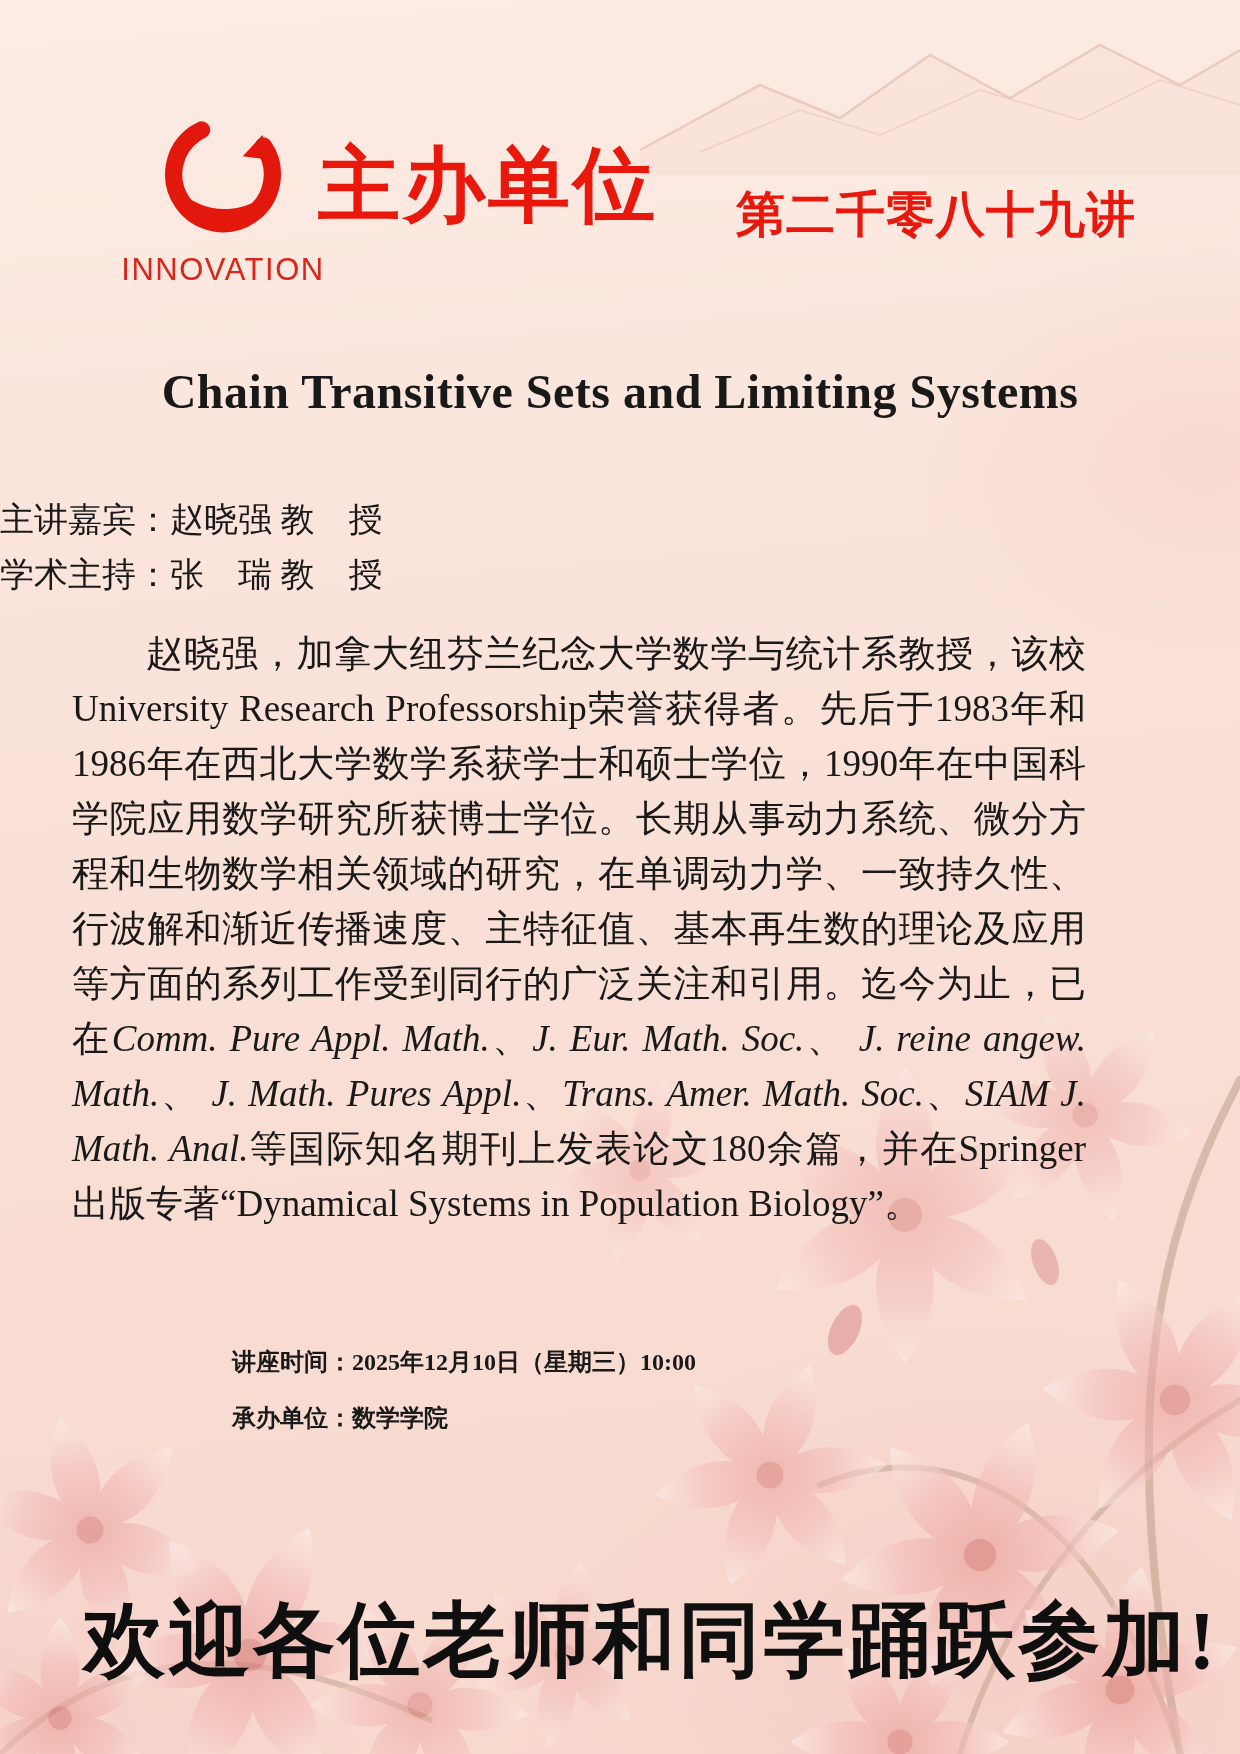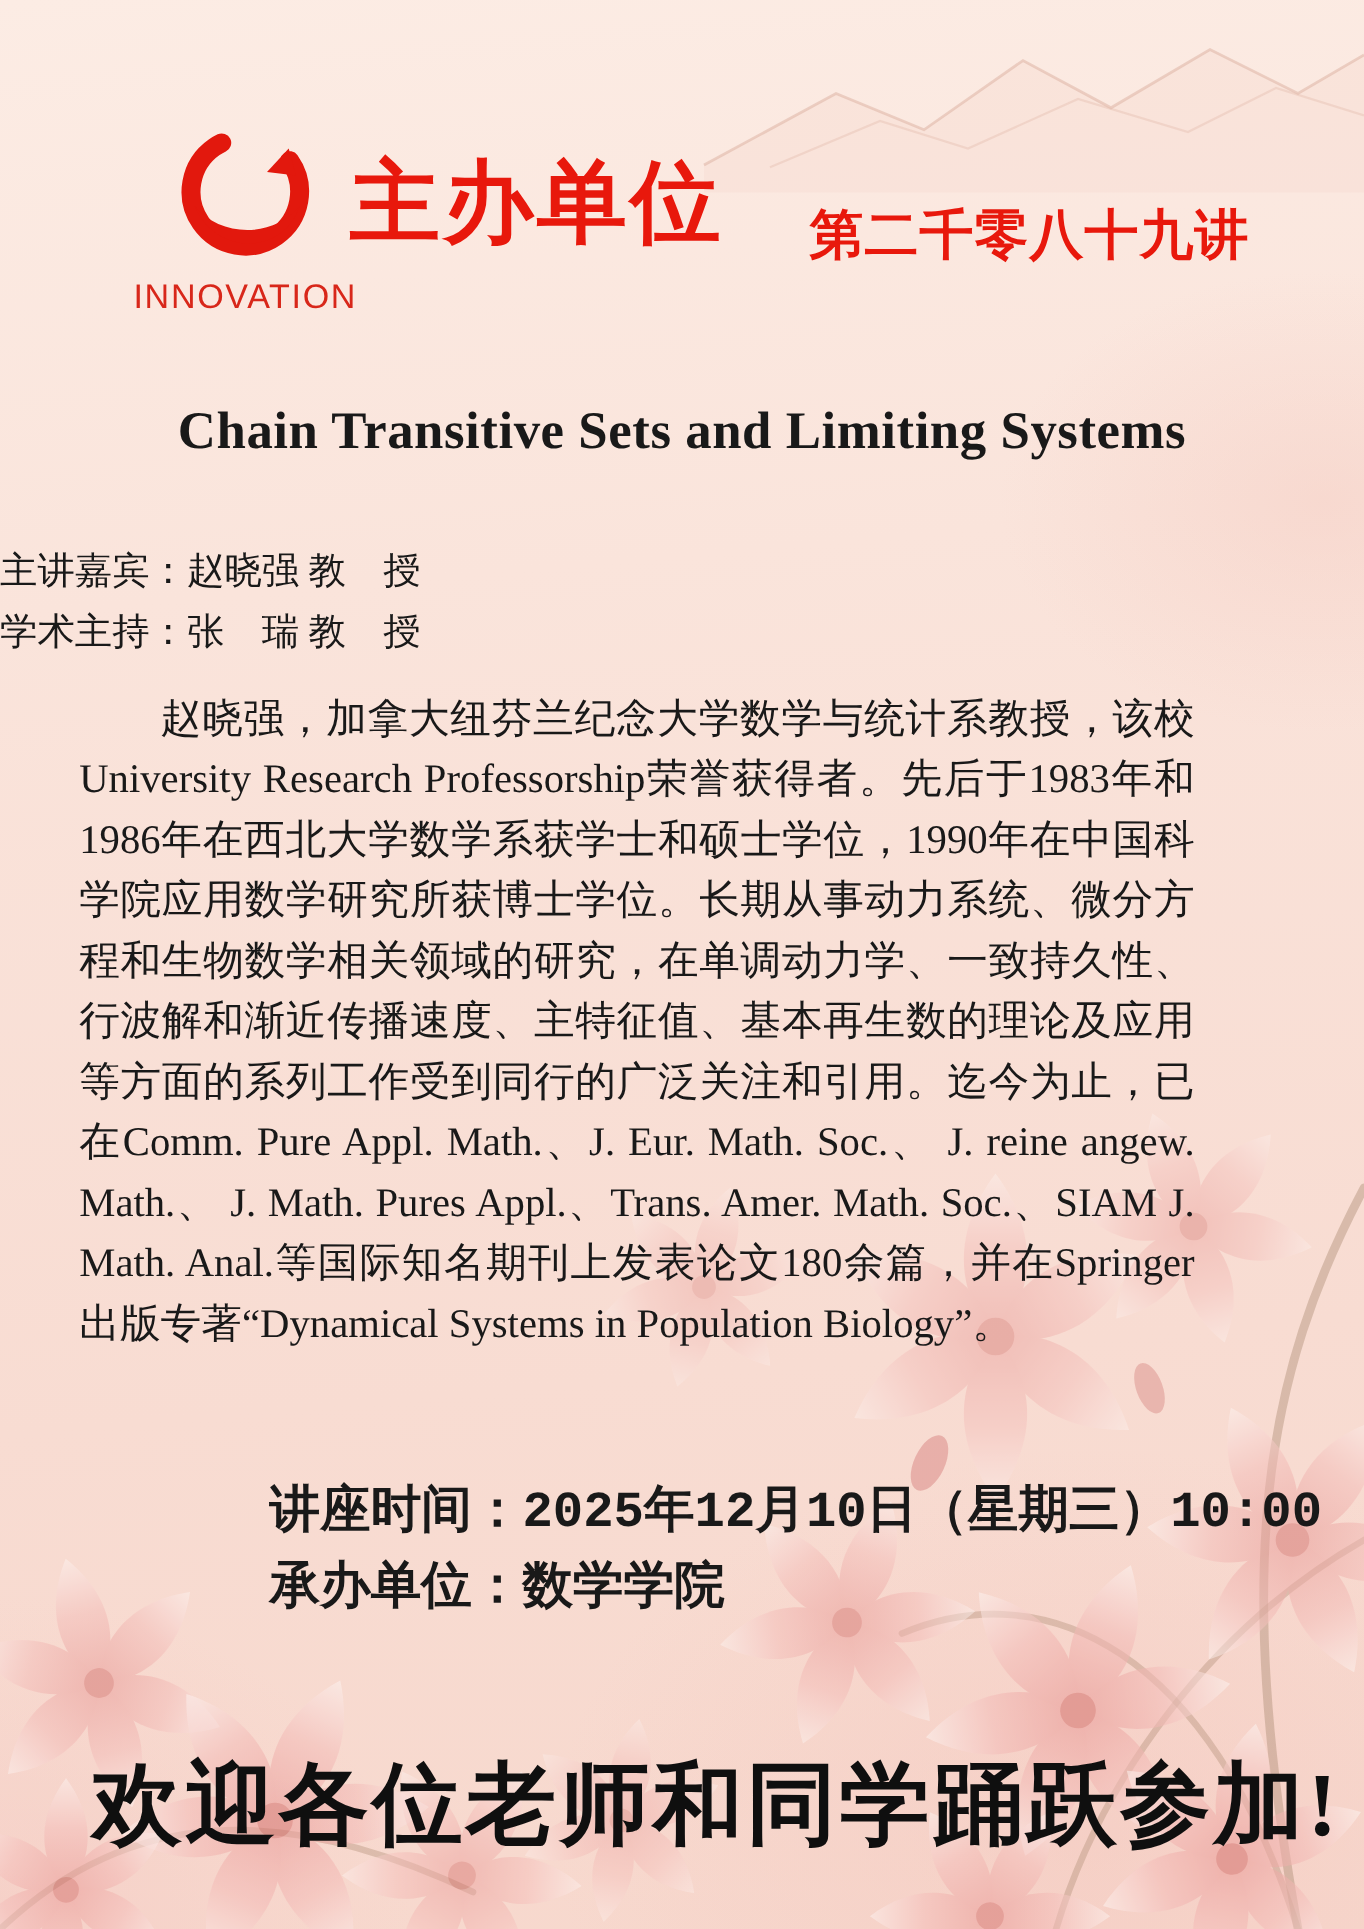--- a/index.html
+++ b/index.html
@@ -24,36 +24,36 @@
     font-family:Liberation Sans, sans-serif;
   }
   .forum-title{
     position:absolute;left:318px;top:140px;margin:0;
     font-size:82px;line-height:1.1;font-weight:700;letter-spacing:3px;
     color:#e8180c;font-family:"Liberation Sans","DejaVu Sans",sans-serif;
   }
   .lecture-no{
     position:absolute;left:736px;top:188px;margin:0;
     font-size:49px;line-height:1.1;font-weight:600;letter-spacing:1px;
-    color:#e8180c;font-family:Liberation Sans, sans-serif;
+    color:#e8180c;font-family:Liberation Serif, serif;
   }
   .en-title{
     position:absolute;left:0;top:364px;width:100%;margin:0;text-align:center;
     font-size:48px;font-weight:700;letter-spacing:0.5px;
     font-family:"Liberation Serif","DejaVu Serif",serif;
   }
   .speakers{position:absolute;left:0;top:492px;width:1130px;}
   .speakers p{margin:0;font-size:34px;line-height:55px;font-weight:500;}
   .bio{
     position:absolute;left:72px;top:626px;width:1014px;margin:0;
     font-size:37px;line-height:55px;text-align:justify;text-indent:74px;
   }
-  .journal{}
+  .journal{font-style:italic;}
   .details{position:absolute;left:232px;top:1334px;}
-  .details p{margin:13px;font-size:46px;line-height:56px;font-weight:700;font-family:Liberation Mono, monospace;}
+  .details p{margin:0;font-size:24px;line-height:56px;font-weight:700;}
   .welcome{
     position:absolute;left:0;top:1586px;width:100%;margin:0;text-align:center;
     font-size:82px;font-weight:900;letter-spacing:3px;color:#0f0f0f;
     font-family:"Liberation Serif","DejaVu Serif",serif;
     padding-left:31px;
   }
 </style>
 </head>
 <body>
 

